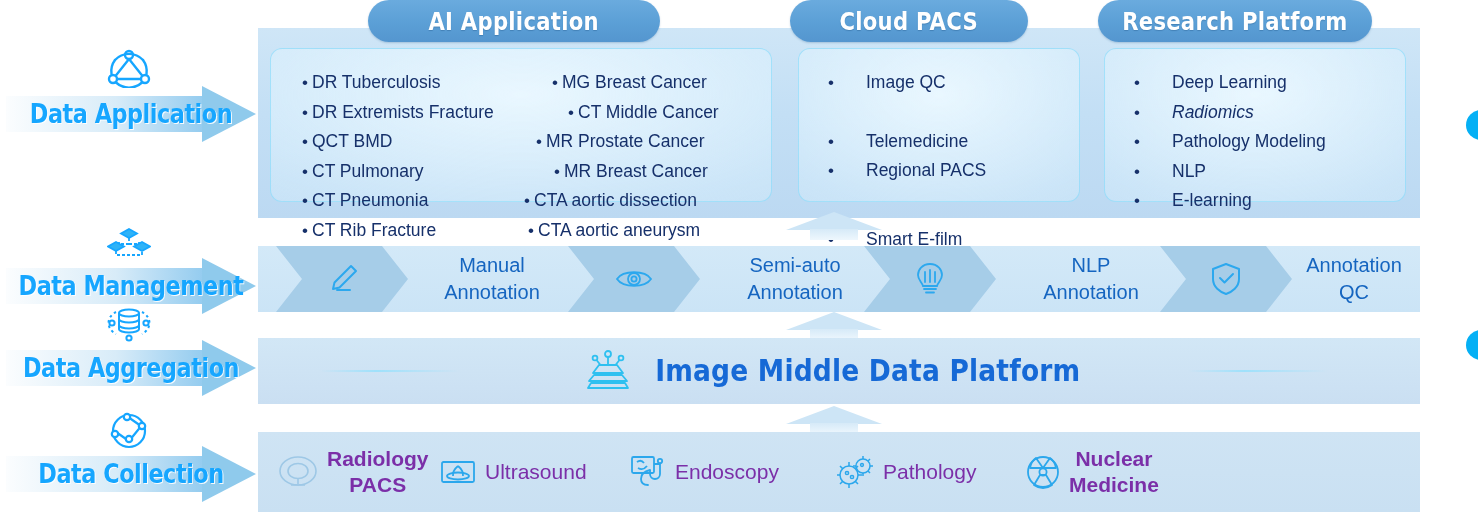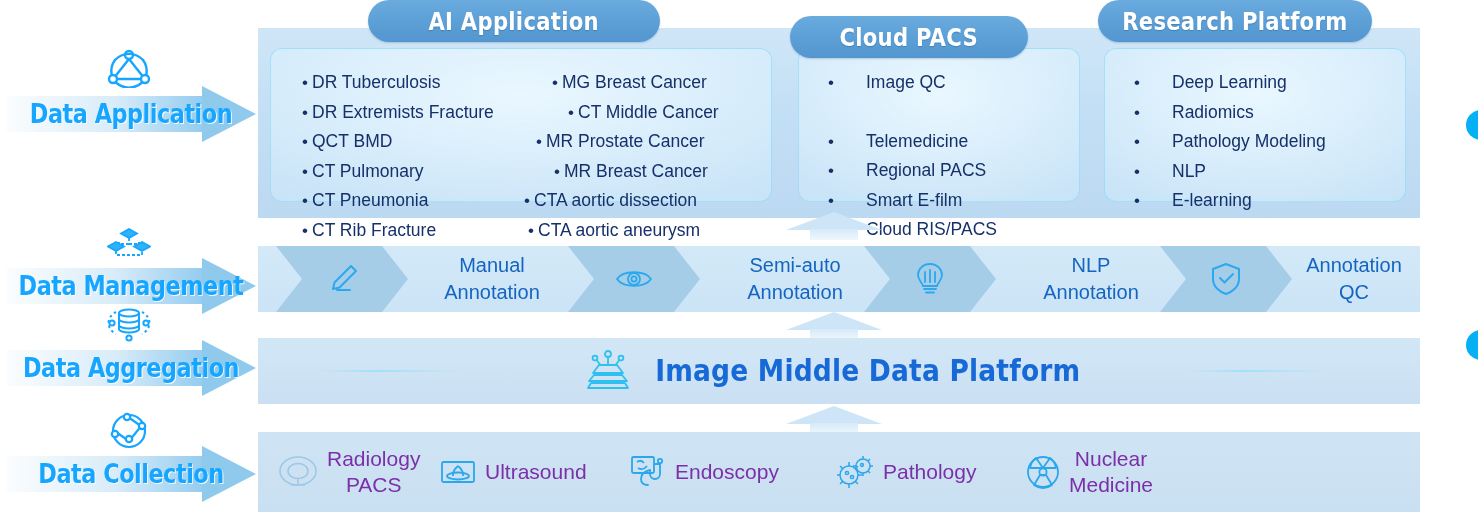--- a/index.html
+++ b/index.html
@@ -145,21 +145,21 @@
     background:linear-gradient(180deg,#cfe4f4 0%,#c9e0f2 100%);
   }
   .modality{
     position:absolute;top:0;height:80px;
     display:flex;align-items:center;gap:9px;
   }
   .modality .m-icon{color:#2ba7ec;line-height:0;flex:0 0 auto;}
   .modality .m-label{
     color:#7b2fa8;font-size:21px;line-height:26px;text-align:center;white-space:nowrap;
   }
-  .modality .m-label.two{white-space:normal;}
+  .modality .m-label.two{white-space:normal;font-weight:bold;}
   .ellipsis{
     color:#2fc0f0;font-size:20px;font-weight:bold;letter-spacing:1px;align-self:flex-end;
     margin-bottom:22px;
   }
 
   
   .up-arrow{position:absolute;width:96px;height:28px;}
   .up-arrow .tri{
     position:absolute;left:0;top:0;width:0;height:0;
     border-left:48px solid transparent;border-right:48px solid transparent;
@@ -320,57 +320,57 @@
       <div class="bul-row" style="padding-left:6px;">
           <span class="bul-dot">•</span>
           <span class="bul-txt" style="padding-left:28px;margin-top:29px;">Telemedicine</span>
         </div>
       <div class="bul-row" style="padding-left:6px;">
           <span class="bul-dot">•</span>
           <span class="bul-txt" style="padding-left:28px;">Regional PACS</span>
         </div>
       <div class="bul-row" style="padding-left:6px;">
           <span class="bul-dot">•</span>
-          <span class="bul-txt" style="padding-left:28px;">Smart E-film</span>
+          <span class="bul-txt" style="padding-left:28px;margin-top:39px;">Smart E-film</span>
         </div>
       <div class="bul-row" style="padding-left:6px;">
           <span class="bul-dot">•</span>
           <span class="bul-txt" style="padding-left:28px;">Cloud RIS/PACS</span>
         </div>
     </div>
 
     <div class="app-card" style="left:846px;width:300px;"></div>
     <div style="position:absolute;left:866px;top:40px;">
       <div class="bul-row" style="padding-left:6px;">
           <span class="bul-dot">•</span>
           <span class="bul-txt" style="padding-left:28px;">Deep Learning</span>
         </div>
       <div class="bul-row" style="padding-left:6px;">
           <span class="bul-dot">•</span>
-          <span class="bul-txt" style="padding-left:28px;">Radiomics</span>
+          <span class="bul-txt" style="padding-left:28px;font-style:italic;">Radiomics</span>
         </div>
       <div class="bul-row" style="padding-left:6px;">
           <span class="bul-dot">•</span>
           <span class="bul-txt" style="padding-left:28px;">Pathology Modeling</span>
         </div>
       <div class="bul-row" style="padding-left:6px;">
           <span class="bul-dot">•</span>
           <span class="bul-txt" style="padding-left:28px;">NLP</span>
         </div>
       <div class="bul-row" style="padding-left:6px;">
           <span class="bul-dot">•</span>
           <span class="bul-txt" style="padding-left:28px;">E-learning</span>
         </div>
     </div>
   </div>
 
   <div class="pill" style="left:368px;top:0px;width:292px;">
     <span>AI Application</span>
   </div>
-  <div class="pill" style="left:790px;top:16px;width:238px;">
+  <div class="pill" style="left:790px;top:0px;width:238px;">
     <span>Cloud PACS</span>
   </div>
   <div class="pill" style="left:1098px;top:0px;width:274px;">
     <span>Research Platform</span>
   </div>
 
   <div class="up-arrow" style="left:786px;top:212px;">
     <div class="tri"></div>
       <div class="stem"></div>
   </div>

